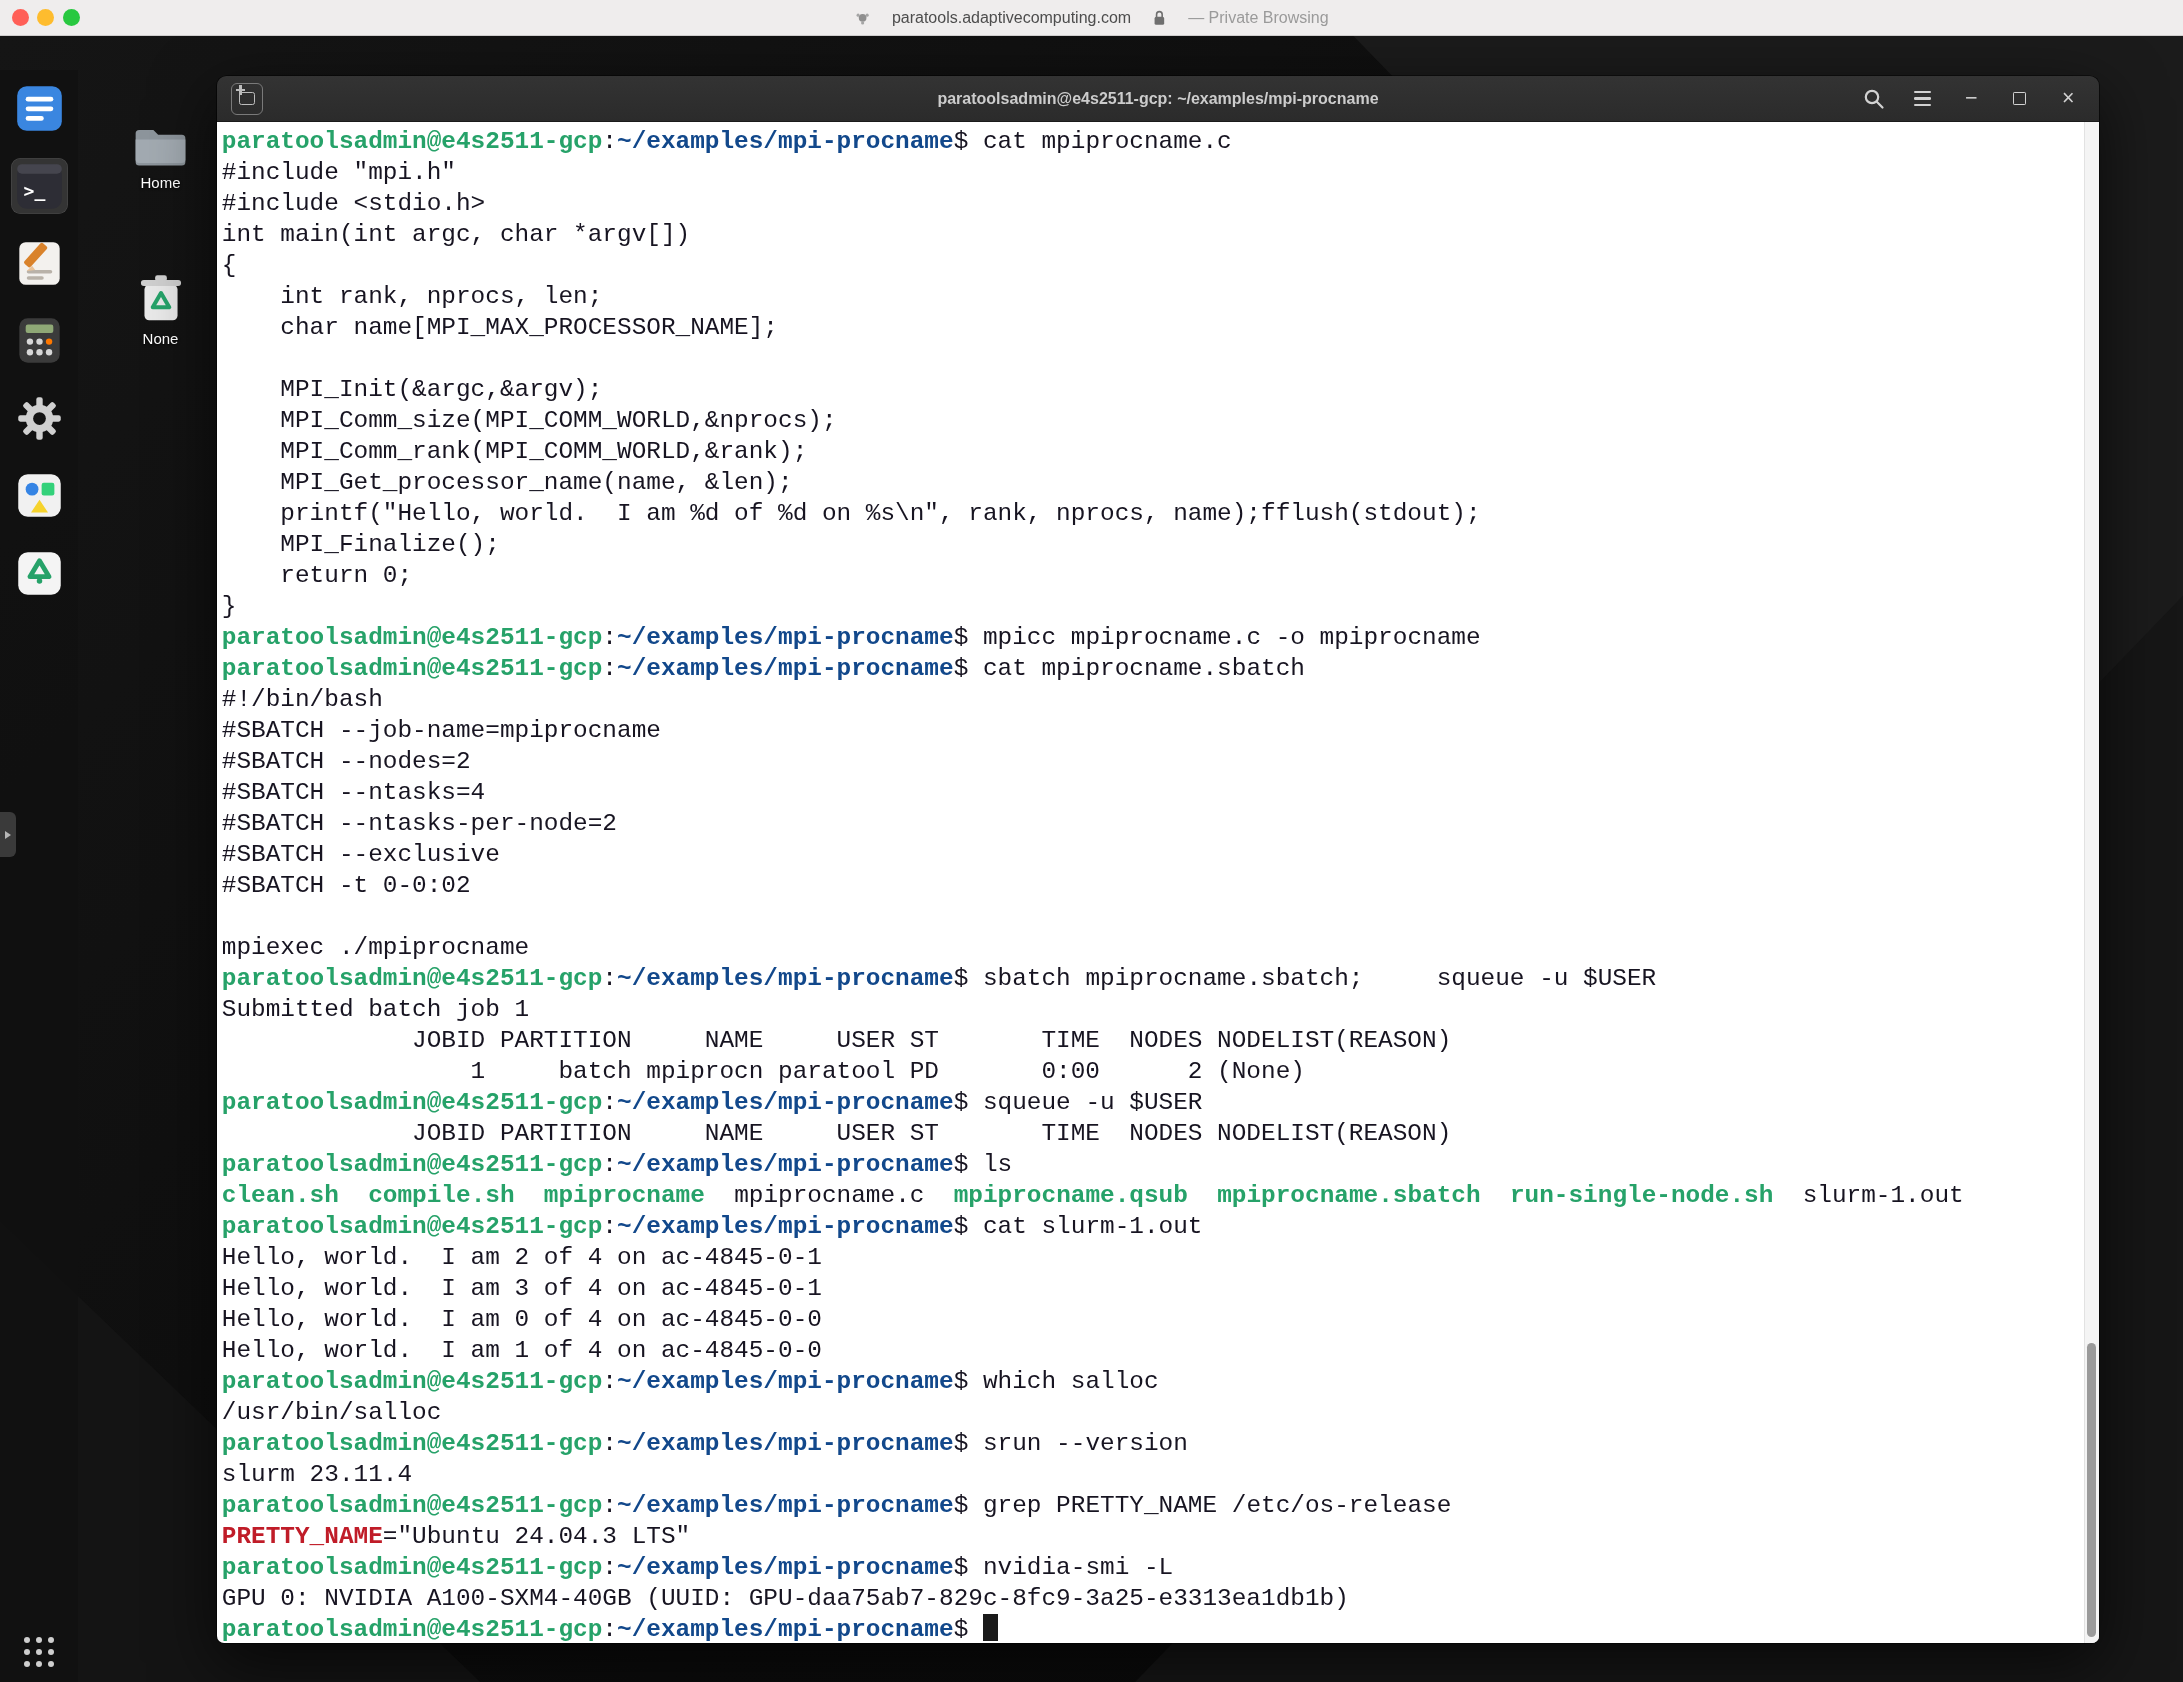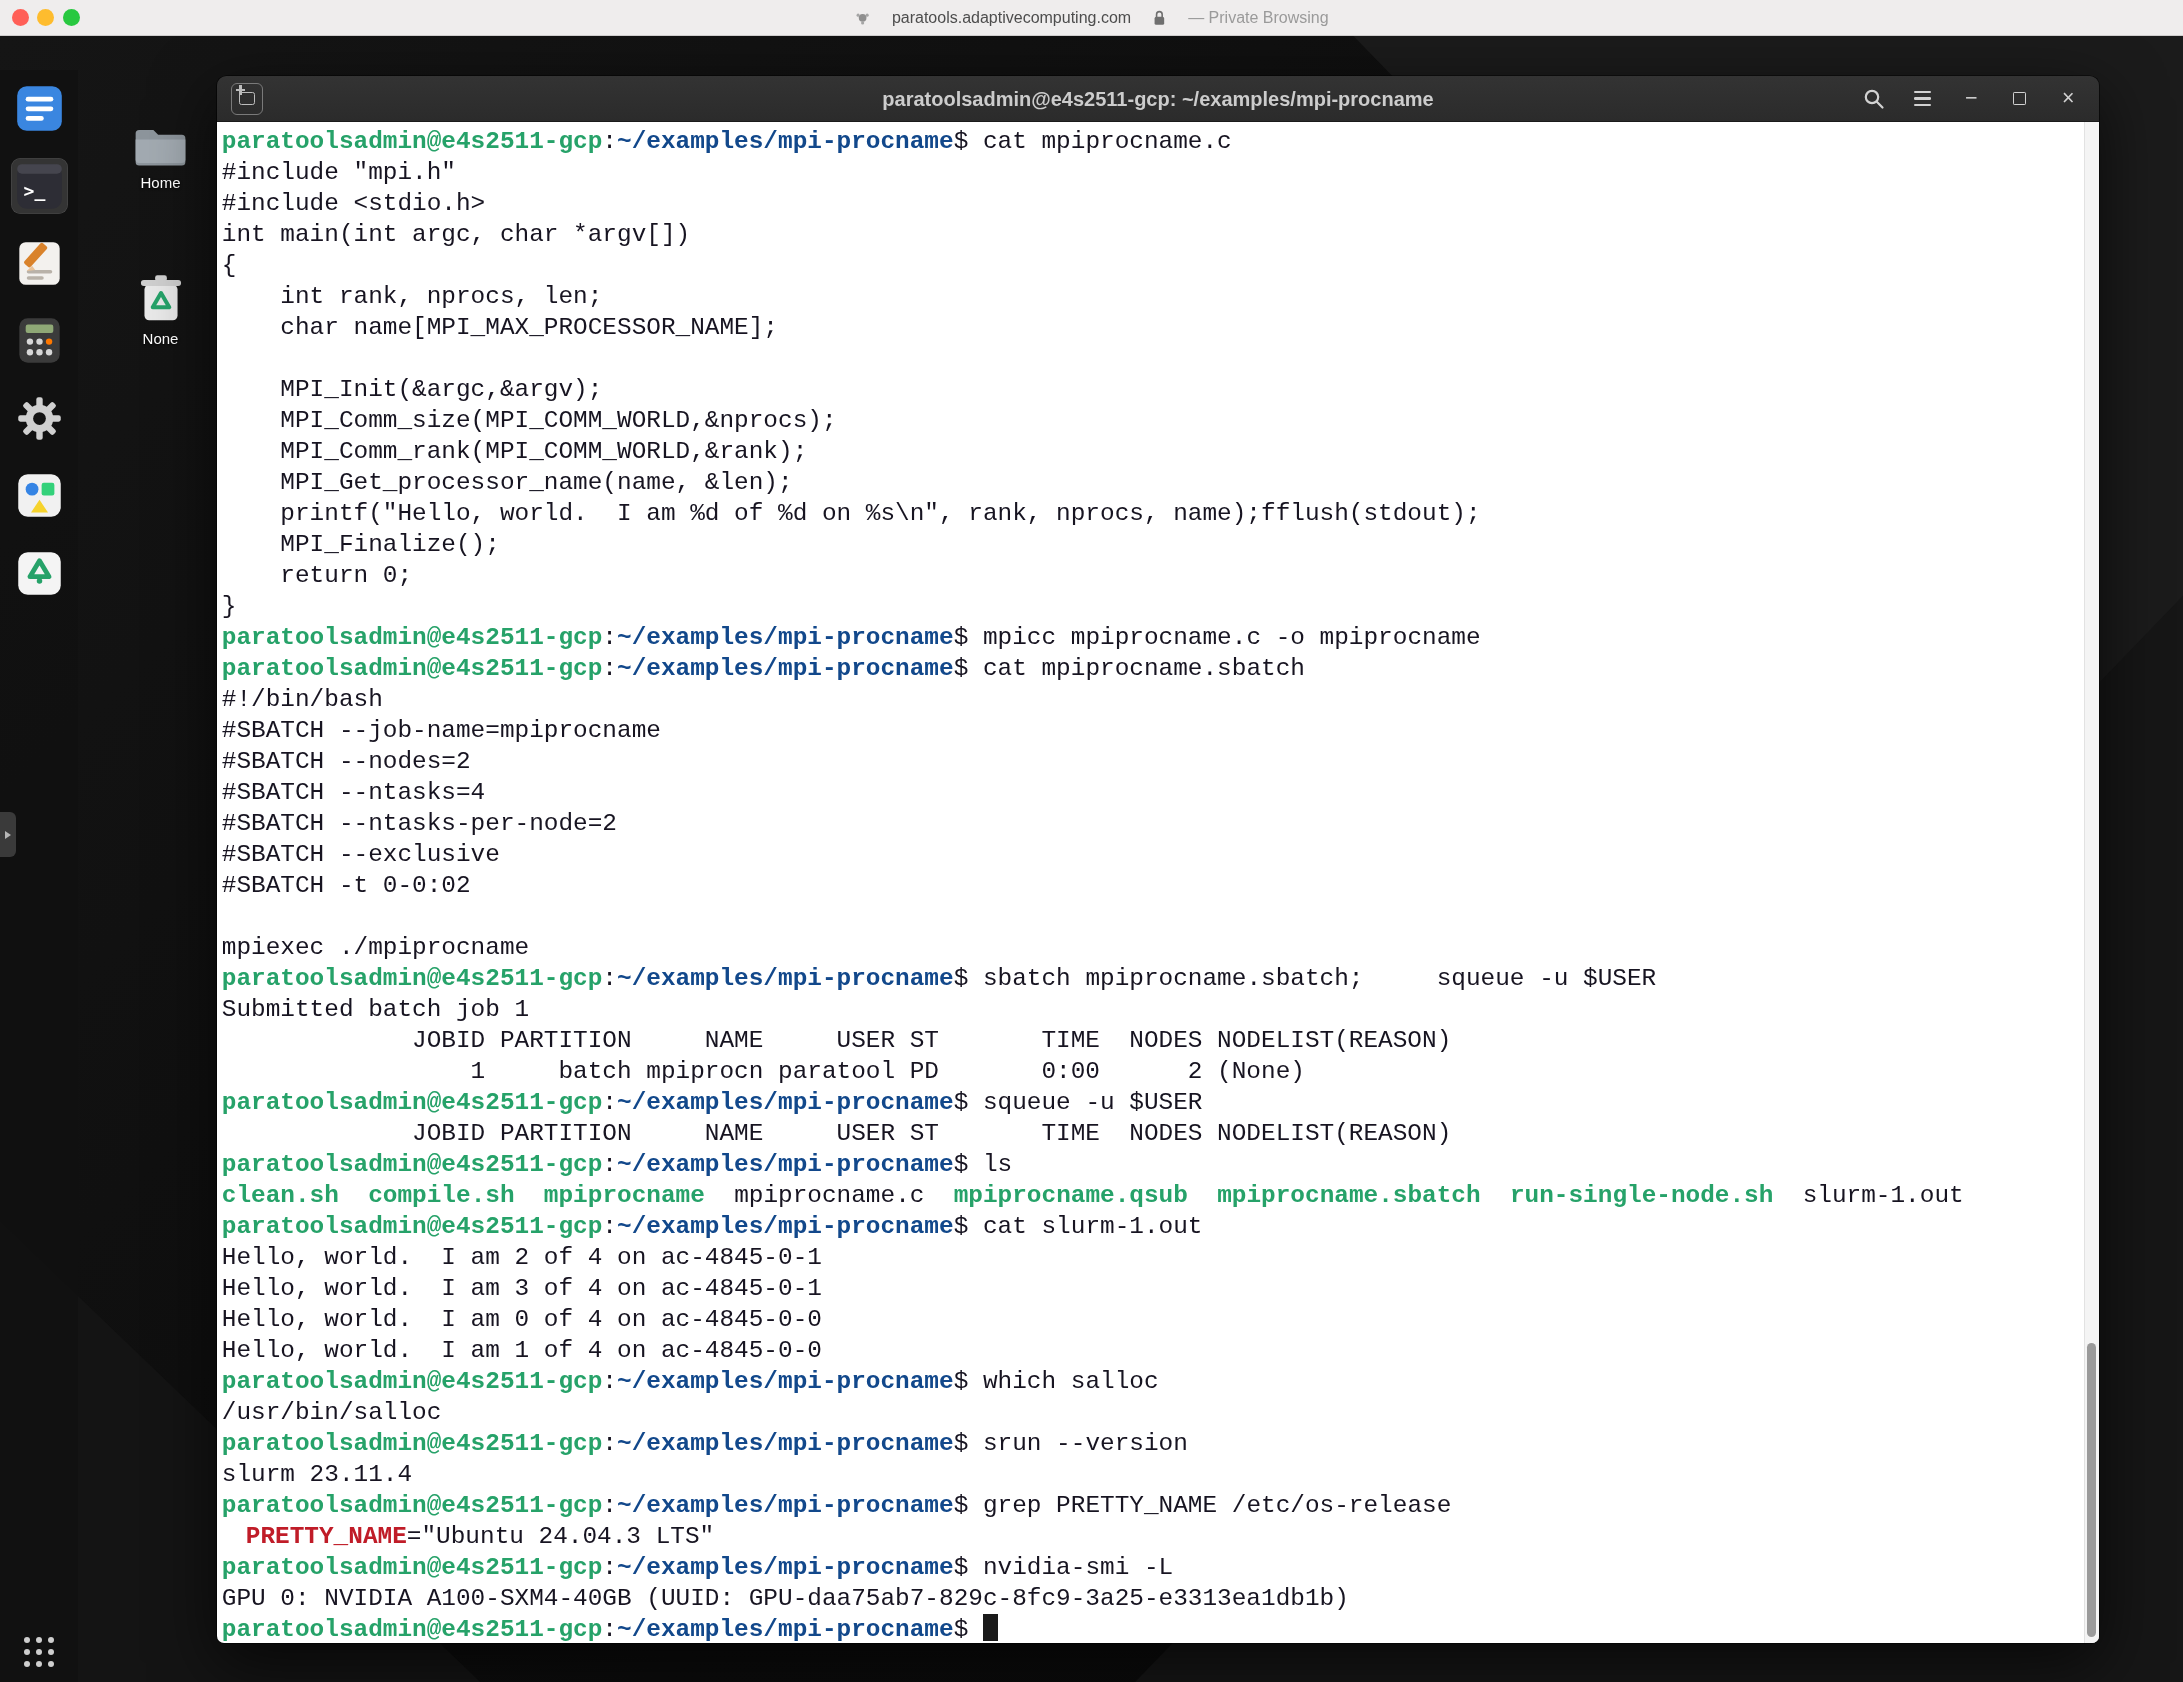--- a/index.html
+++ b/index.html
@@ -104,21 +104,21 @@
     box-shadow:0 20px 65px rgba(0,0,0,0.65), 0 0 0 0.6px rgba(0,0,0,0.85);
     z-index:8; display:flex; flex-direction:column; overflow:hidden;
   }
   .term-header {
     height:46px; background:linear-gradient(#333333,#2b2b2b);
     border-bottom:0.6px solid #1b1b1b; position:relative; flex:0 0 auto;
     display:flex; align-items:center;
   }
   .term-title {
     position:absolute; left:50%; top:50%; transform:translate(-50%,-50%);
-    color:#cccccc; font-size:20px; font-weight:bold; white-space:nowrap;
+    color:#cccccc; font-size:16px; font-weight:bold; white-space:nowrap;
   }
   .newtab-btn {
     margin-left:14.3px; width:32px; height:32px; border:1.8px solid #7a7a7a;
     border-radius:6px; position:relative; background:transparent;
   }
   .newtab-btn .sq {
     position:absolute; left:7.1px; top:8.3px; width:15.5px; height:13px;
     border:1.8px solid #bdbdbd; border-radius:2.4px;
   }
   .newtab-btn .plus-h, .newtab-btn .plus-v { position:absolute; background:#bdbdbd; }
@@ -140,21 +140,21 @@
   }
   .term-output {
     position:absolute; left:4.8px; top:3.6px; right:18px; bottom:0;
     font-family:Liberation Mono, monospace;
     font-size:24.4px; line-height:31px; white-space:pre;
   }
   .term-line { height:31px; white-space:pre; }
   .t-d { color:#171421; }
   .t-g { color:#26a269; font-weight:bold; }
   .t-b { color:#12488b; font-weight:bold; }
-  .t-r { color:#c01c28; font-weight:bold;margin-left:24px; }
+  .t-r { color:#c01c28; font-weight:bold; }
   .term-cursor {
     display:inline-block; width:15px; height:27px; background:#1a1a1a;
     vertical-align:middle; margin-top:-3.6px;
   }
   .term-scrollbar {
     position:absolute; right:0; top:0; bottom:0; width:15.5px;
     background:#f4f4f4; border-left:0.6px solid #e2e2e2;
   }
   .term-scroll-thumb {
     position:absolute; right:3px; bottom:6px; width:9px; height:294px;

